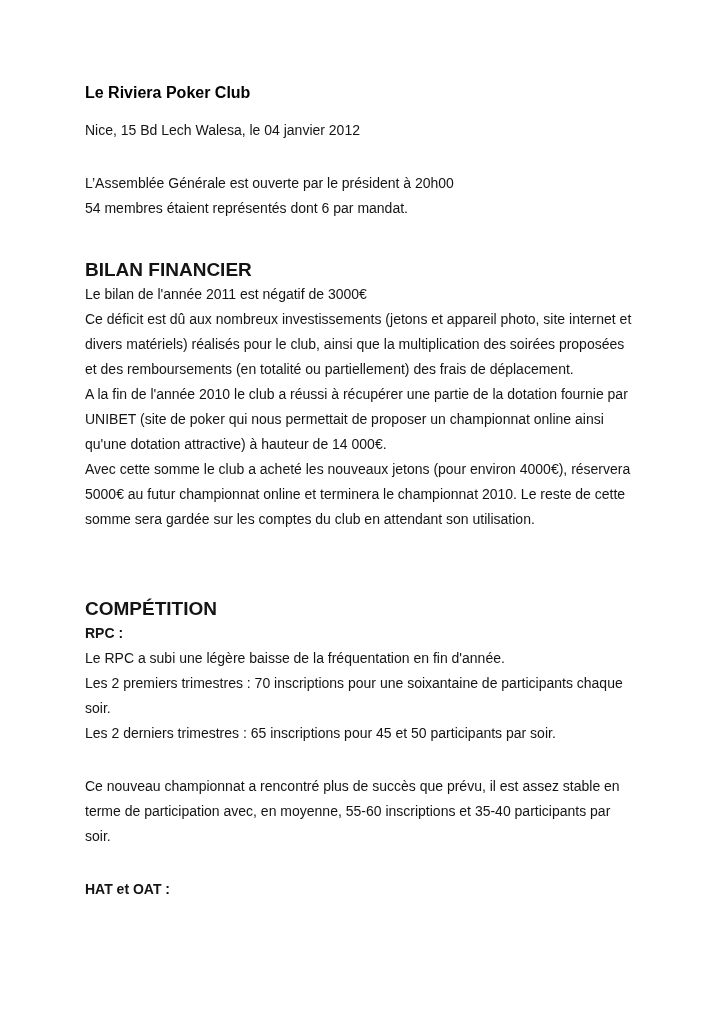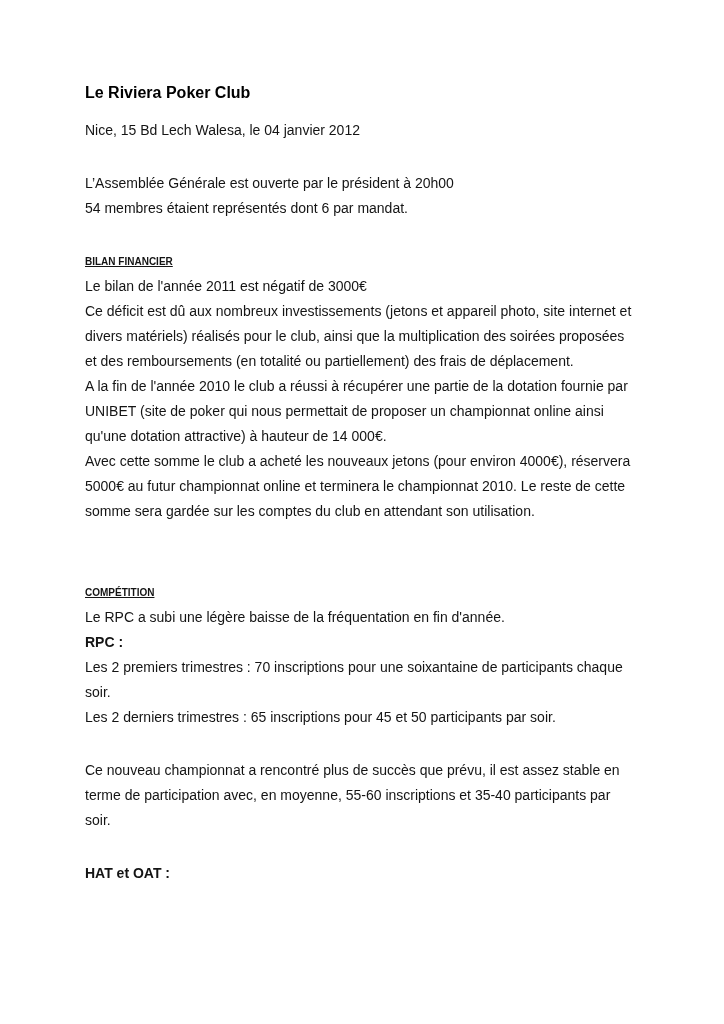--- a/index.html
+++ b/index.html
@@ -17,24 +17,24 @@
   }
   .blk { margin: 0; padding: 0; }
   .title {
     font-size: 16px;
     line-height: 26px;
     font-weight: 700;
     margin: 0 0 12px 0;
     color: #000000;
   }
   .heading {
-    font-size: 10px;
+    font-size: 19px;
     line-height: 25px;
     font-weight: 700;
-    text-decoration: underline;
+    margin-top: 8px;
   }
   .bold { font-weight: 700; }
   .text { font-weight: 400; }
   .spacer { height: 28px; }
 </style>
 </head>
 <body style="background: rgb(255, 255, 255);">
 
 <div class="page">
   <div id="doc-body" style="color: rgb(20, 20, 20);">
@@ -45,22 +45,22 @@
       <p class="blk text">54 membres étaient représentés dont 6 par mandat.</p>
       <div class="blk spacer"></div>
       <h2 class="blk heading">BILAN FINANCIER</h2>
       <p class="blk text">Le bilan de l'année 2011 est négatif de 3000€</p>
       <p class="blk text">Ce déficit est dû aux nombreux investissements (jetons et appareil photo, site internet et divers matériels) réalisés pour le club, ainsi que la multiplication des soirées proposées et des remboursements (en totalité ou partiellement) des frais de déplacement.</p>
       <p class="blk text">A la fin de l'année 2010 le club a réussi à récupérer une partie de la dotation fournie par UNIBET (site de poker qui nous permettait de proposer un championnat online ainsi qu'une dotation attractive) à hauteur de 14 000€.</p>
       <p class="blk text">Avec cette somme le club a acheté les nouveaux jetons (pour environ 4000€), réservera 5000€ au futur championnat online et terminera le championnat 2010. Le reste de cette somme sera gardée sur les comptes du club en attendant son utilisation.</p>
       <div class="blk spacer"></div>
       <div class="blk spacer"></div>
       <h2 class="blk heading">COMPÉTITION</h2>
+      <p class="blk bold">RPC :</p>
       <p class="blk text">Le RPC a subi une légère baisse de la fréquentation en fin d'année.</p>
-      <p class="blk bold">RPC :</p>
       <p class="blk text">Les 2 premiers trimestres : 70 inscriptions pour une soixantaine de participants chaque soir.</p>
       <p class="blk text">Les 2 derniers trimestres : 65 inscriptions pour 45 et 50 participants par soir.</p>
       <div class="blk spacer"></div>
       <p class="blk text">Ce nouveau championnat a rencontré plus de succès que prévu, il est assez stable en terme de participation avec, en moyenne, 55-60 inscriptions et 35-40 participants par soir.</p>
       <div class="blk spacer"></div>
       <p class="blk bold">HAT et OAT :</p>
     </div>
 </div>
 
 </body></html>

